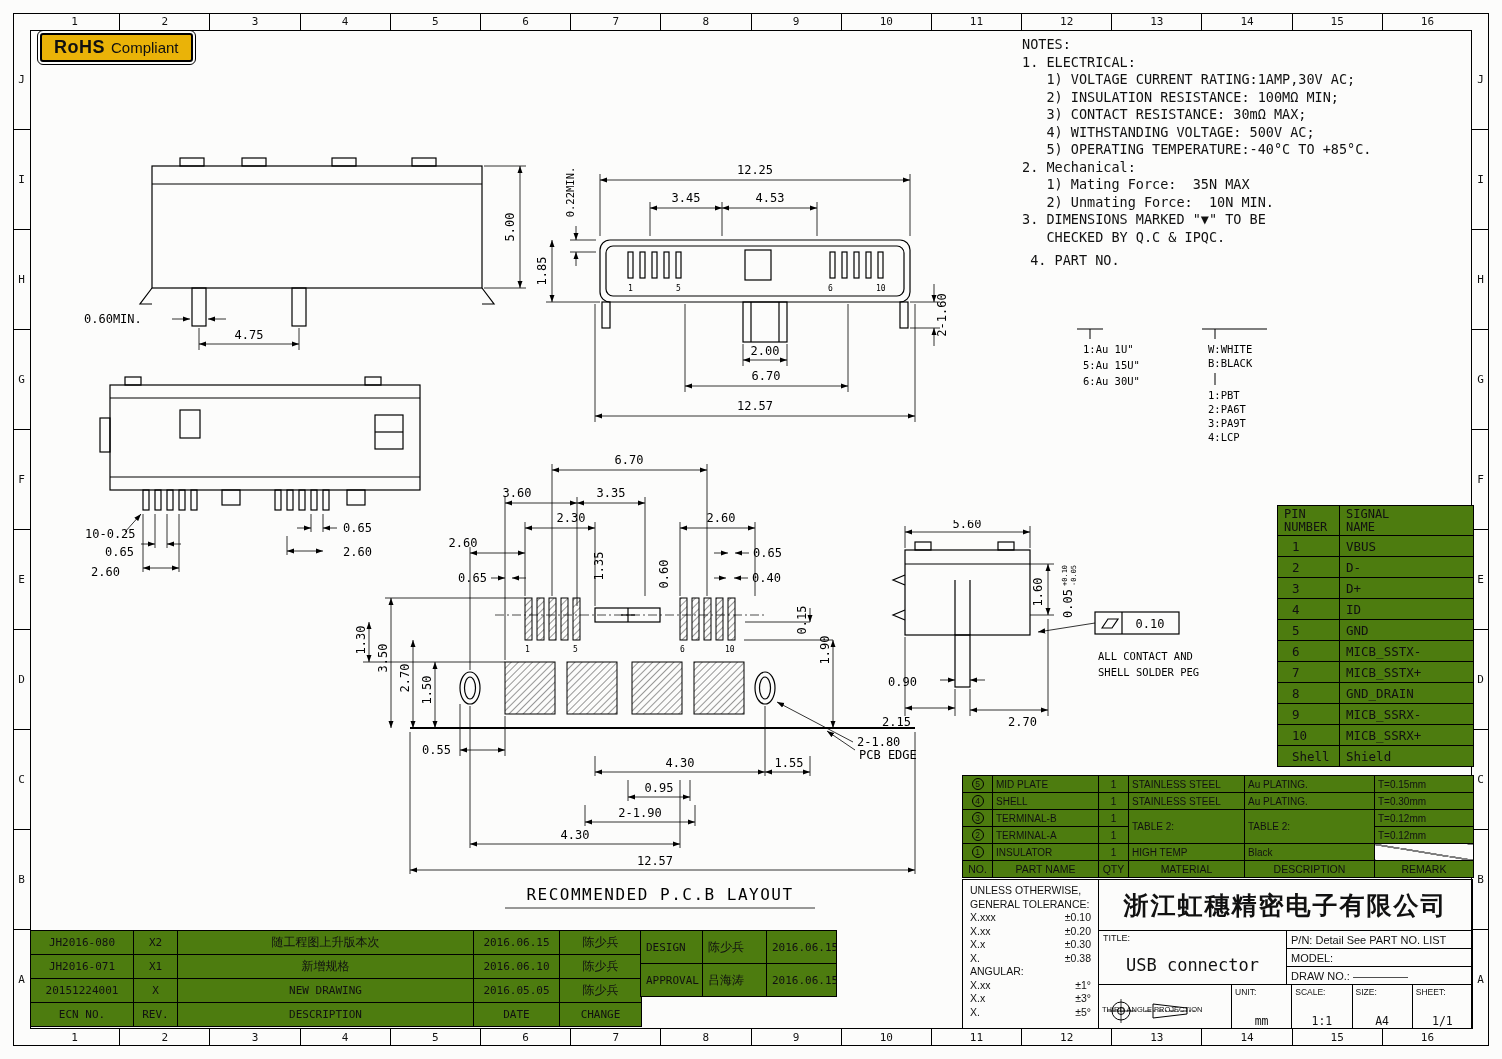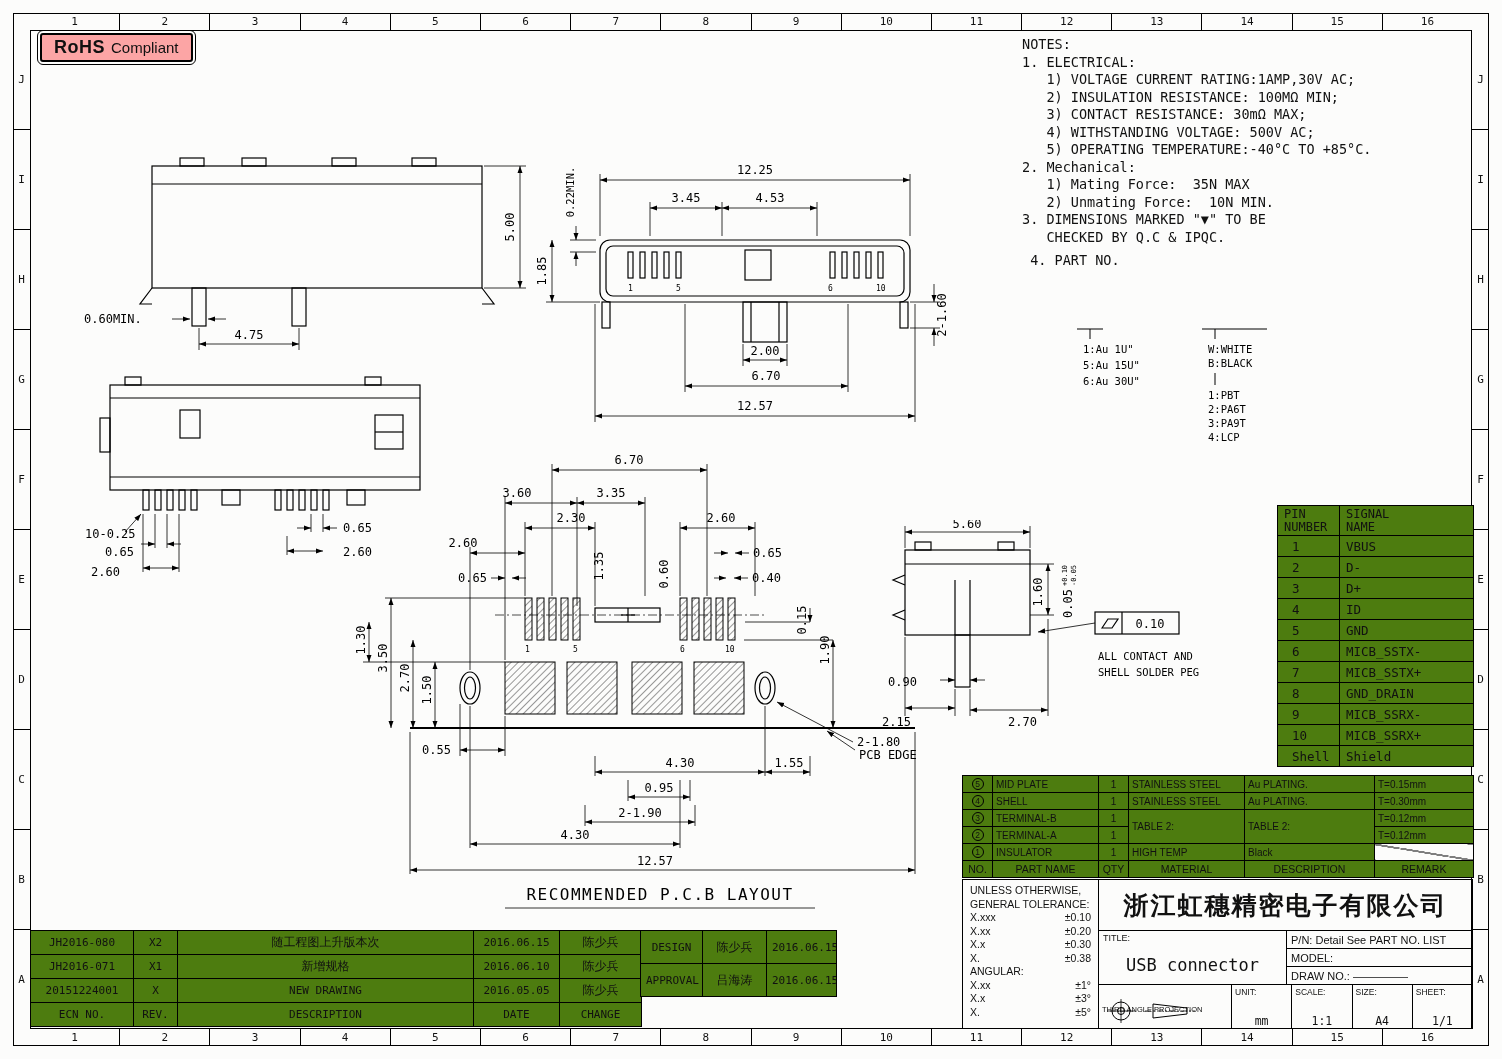--- a/index.html
+++ b/index.html
@@ -12,21 +12,21 @@
   .hstrip { position:absolute; left:30px; right:30px; height:17px; display:flex; }
   .hstrip.top { top:13px; } .hstrip.bot { bottom:13px; }
   .hstrip span { flex:1; display:flex; align-items:center; justify-content:center; font-size:11px; border-left:1px solid #000; }
   .hstrip span:first-child { border-left:none; }
   .vstrip { position:absolute; top:30px; bottom:30px; width:17px; display:flex; flex-direction:column; }
   .vstrip.left { left:13px; } .vstrip.right { right:13px; }
   .vstrip span { flex:1; display:flex; align-items:center; justify-content:center; font-size:11px; border-top:1px solid #000; }
   .vstrip span:first-child { border-top:none; }
 
   
-  .rohs { position:absolute; left:40px; top:33px; border:2px solid #000; outline:1px solid #000; outline-offset:2px; border-radius:3px; padding:2px 12px; background:#fca5a5; font-family:"Liberation Sans", sans-serif; }
+  .rohs { position:absolute; left:40px; top:33px; border:2px solid #000; outline:1px solid #000; outline-offset:2px; border-radius:3px; padding:2px 12px; background:#eab308; font-family:"Liberation Sans", sans-serif; }
   .rohs b { font-size:18px; letter-spacing:.5px; }
   .rohs span { font-size:15px; margin-left:6px; }
   .notes { position:absolute; left:1022px; top:36px; font-size:13.5px; line-height:17.5px; }
   .notes div { white-space:pre; }
   .notes div.gap { margin-top:6px; }
 
   
   table { border-collapse:collapse; position:absolute; background:#4d7c0f; table-layout:fixed; }
   td { border:1px solid #000; overflow:hidden; vertical-align:middle; }
   .pin-table { left:1277px; top:505px; width:196px; }
@@ -36,21 +36,21 @@
   .bom-table { left:962px; top:775px; width:511px; font-family:"Liberation Sans", sans-serif; }
   .bom-table td { font-size:10px; height:17px; padding:0 3px; }
   .bom-table td.ctr, .bom-table tr.hd td { text-align:center; }
   .bom-table tr.hd td { font-size:10.5px; }
   .circ { display:inline-flex; width:12px; height:12px; border:1px solid #000; border-radius:50%; align-items:center; justify-content:center; font-size:8.5px; line-height:1; }
   td.slash { background:linear-gradient(to top right,#fcfcfb 48.5%,#000 48.5%,#000 51.5%,#fcfcfb 51.5%); }
   .rev-table { left:30px; top:930px; width:611px; }
   .rev-table td { font-size:11px; height:24px; padding:0 6px; text-align:center; }
   .rev-table td.cjk, .app-table td.cjk { font-family:"DejaVu Sans","Liberation Sans",sans-serif; font-size:12px; }
   .app-table { left:640px; top:930px; width:196px; }
-  .app-table td { font-size:11px; height:33px; padding:0 5px; text-align:center; }
+  .app-table td { font-size:11px; height:33px; padding:0 5px; }
 
   
   .tol { position:absolute; left:962px; top:879px; width:137px; height:150px; border:1px solid #000; font-family:"Liberation Sans",sans-serif; font-size:10.5px; padding:4px 7px; line-height:13.5px; }
   .tol .row { display:flex; justify-content:space-between; }
   .company { position:absolute; left:1098px; top:879px; width:375px; height:52px; border:1px solid #000; display:flex; align-items:center; justify-content:center; font-family:"DejaVu Sans","Liberation Sans",sans-serif; font-size:25px; font-weight:bold; letter-spacing:2px; white-space:nowrap; }
   .titleblock { position:absolute; left:1098px; top:930px; width:375px; height:99px; border:1px solid #000; display:flex; flex-direction:column; font-family:"Liberation Sans",sans-serif; }
   .tb-top { display:flex; height:58px; }
   .tb-title-cell { width:188px; border-right:1px solid #000; position:relative; }
   .tb-title-cell .lbl { position:absolute; left:4px; top:2px; font-size:9px; }
   .title-text { position:absolute; left:0; right:0; top:24px; text-align:center; font-family:"DejaVu Sans Mono",monospace; font-size:17px; }

